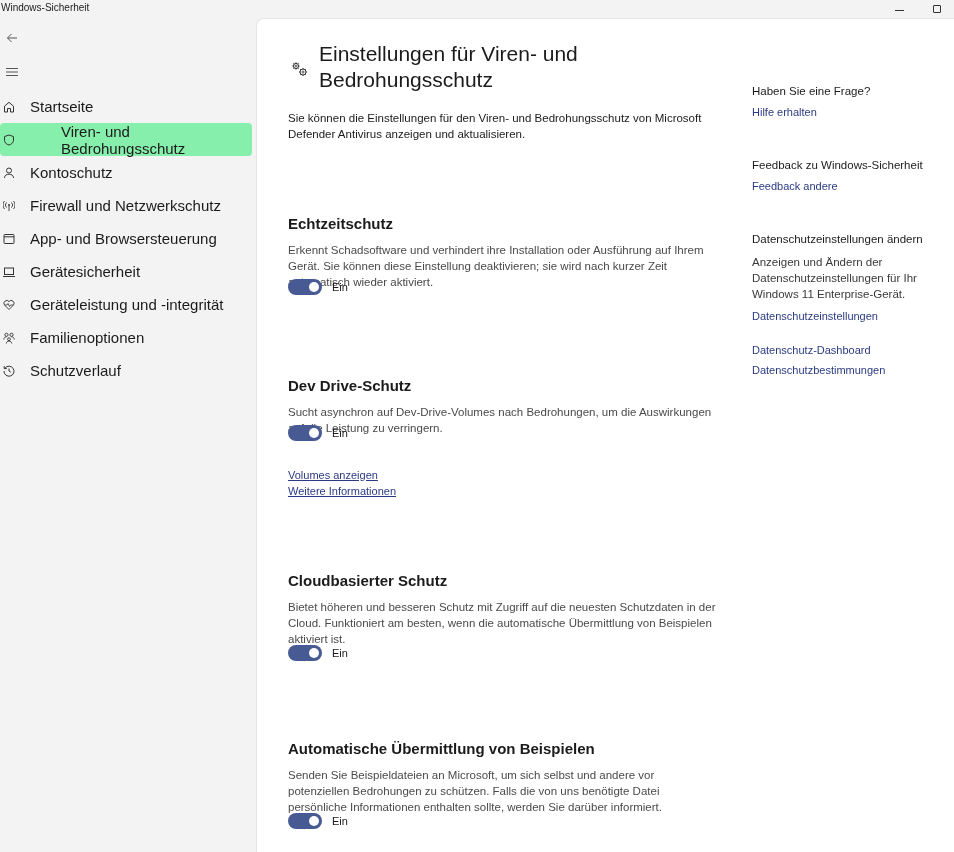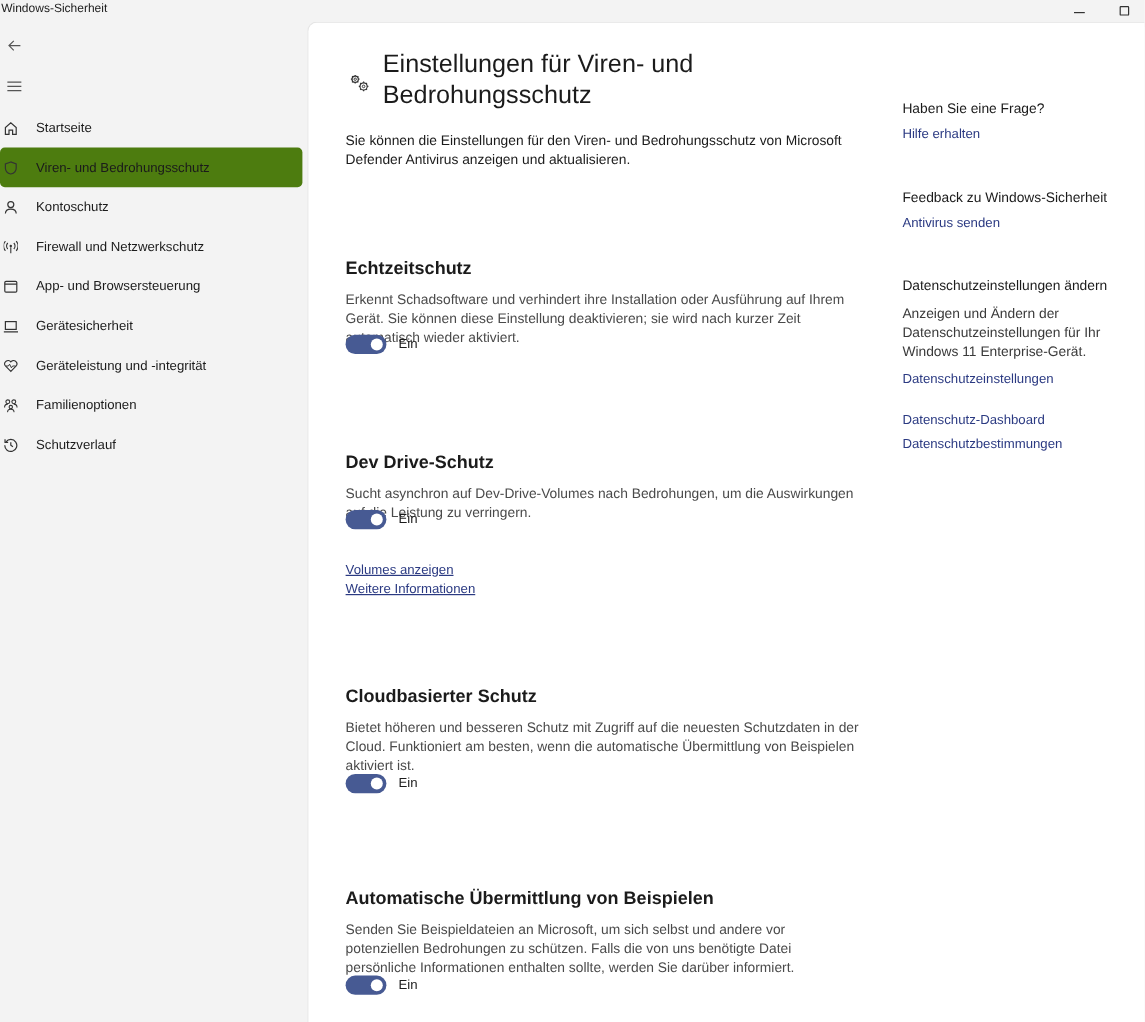--- a/index.html
+++ b/index.html
@@ -30,27 +30,27 @@
       display: flex; align-items: center; justify-content: center; color: #555;
     }
     .back { top: 28px; }
     .menu { top: 62px; }
 
     .sidebar { position: absolute; left: 0; top: 90px; width: 252px; }
     .nav-item {
       position: relative; height: 33px; width: 252px;
       display: flex; align-items: center; border-radius: 4px;
     }
-    .nav-item.selected { background: #4d7c0f; }
+    .nav-item.selected { background: #86efac; gap: 31px; }
     .nav-icon {
       width: 12px; height: 12px; margin-left: 3px; margin-right: 15px;
       display: flex; align-items: center; justify-content: center;
       color: #333;
     }
-    .nav-label { font-size: 11px; color: #1b1b1b; }
+    .nav-label { font-size: 15px; color: #1b1b1b; }
 
     .main {
       position: absolute; left: 256px; top: 18px; width: 698px; height: 834px;
       background: #ffffff;
       border-top: 1px solid #e5e5e5; border-left: 1px solid #e5e5e5;
       border-top-left-radius: 8px;
     }
     .page-header { position: absolute; left: 32px; top: 22px; width: 440px; }
     .gear-icon-wrap { position: absolute; left: 0; top: 18px; width: 24px; height: 24px; }
     .page-title {
@@ -254,21 +254,21 @@
     </div>
   </section>
 
   <aside class="right-col">
     <div>
       <div class="rc-heading">Haben Sie eine Frage?</div>
       <a class="rc-link" style="margin-top:5px;">Hilfe erhalten</a>
     </div>
     <div style="margin-top:37px;">
       <div class="rc-heading">Feedback zu Windows-Sicherheit</div>
-      <a class="rc-link" style="margin-top:5px;">Antivirus senden</a>
+      <a class="rc-link" style="margin-top:5px;">Feedback andere</a>
     </div>
     <div style="margin-top:37px;">
       <div class="rc-heading">Datenschutzeinstellungen ändern</div>
       <p class="rc-text" style="margin-top:7px;">Anzeigen und Ändern der Datenschutzeinstellungen für Ihr Windows 11 Enterprise-Gerät.</p>
       <a class="rc-link" style="margin-top:6px;">Datenschutzeinstellungen</a>
       <a class="rc-link" style="margin-top:18px;">Datenschutz-Dashboard</a>
       <a class="rc-link" style="margin-top:4px;">Datenschutzbestimmungen</a>
     </div>
   </aside>
 </main>

